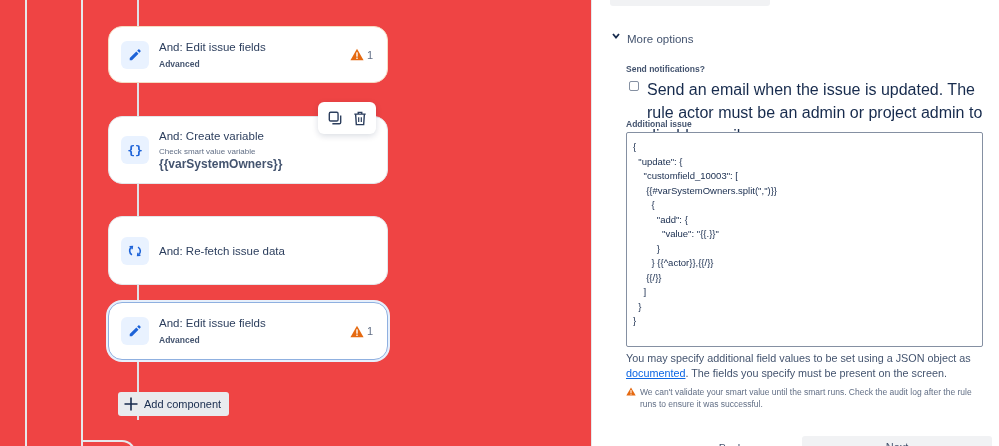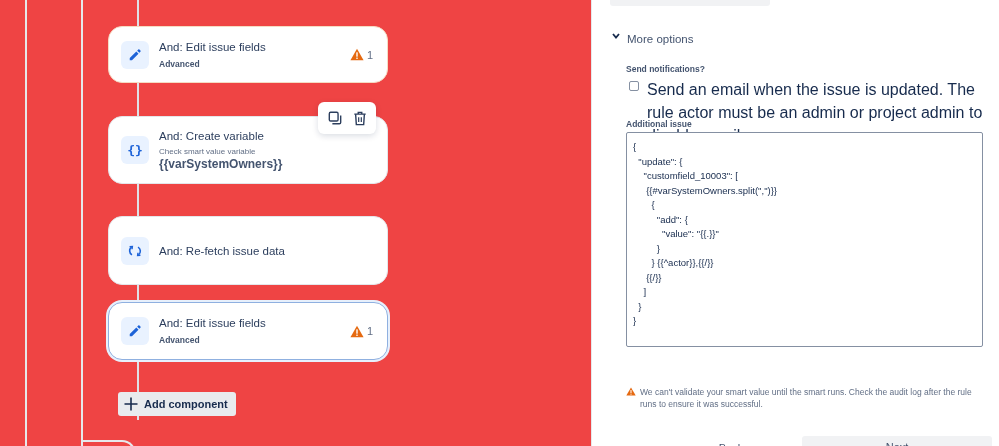--- a/index.html
+++ b/index.html
@@ -21,21 +21,21 @@
     .card .title { font-size: 11.5px; color: #2c3e5d; }
     .card .sub { font-size: 8.5px; color: #44546f; font-weight: bold; margin-top: 6px; }
     .card .desc { font-size: 8px; color: #626f86; margin-top: 5px; }
     .card .desc2 { font-size: 12px; color: #44546f; font-weight: bold; margin-top: 1px; }
     .card .badge { display: flex; align-items: center; margin-right: 14px; font-size: 11px; color: #626f86; }
     .card .badge svg { margin-right: 3px; }
 
     .floating-actions { position: absolute; left: 318px; top: 102px; width: 58px; height: 32px; background: #fff; border-radius: 6px; box-shadow: 0 2px 6px rgba(9,30,66,0.15); display: flex; align-items: center; justify-content: space-around; padding: 0 4px; }
     .floating-actions span { display: flex; }
 
-    .add-component { position: absolute; left: 118px; top: 392px; height: 24px; padding: 0 8px 0 6px; background: #e9ebee; border-radius: 3px; display: flex; align-items: center; font-size: 11px; font-weight: bold; color: #172b4d; }
+    .add-component { position: absolute; left: 118px; top: 392px; height: 24px; padding: 0 8px 0 6px; background: #e9ebee; border-radius: 3px; display: flex; align-items: center; font-size: 11px; font-weight: normal; color: #172b4d; }
     .add-component svg { margin-right: 6px; }
 
     .panel { position: absolute; left: 591px; top: 0; width: 408px; height: 446px; background: #fff; border-left: 1px solid #e6e8eb; }
     .top-stub { position: absolute; left: 18px; top: 0; width: 160px; height: 6px; background: #f1f2f4; border-radius: 0 0 3px 3px; }
     .more-options { position: absolute; left: 20px; top: 25px; display: flex; align-items: flex-start; font-size: 11.5px; color: #44546f; margin-top: 8px; }
     .more-options svg { margin-right: 7px; }
 
     .field-label { position: absolute; font-size: 8.5px; font-weight: bold; color: #44546f; }
     .checkbox-row { position: absolute; left: 37px; top: 78px; display: flex; align-items: flex-start; width: 360px; }
     .checkbox { width: 10px; height: 10px; border: 1.5px solid #8590a2; border-radius: 2px; margin-top: 3px; flex-shrink: 0; background: #fff; }
@@ -174,20 +174,23 @@
     <div class="code-line">         "add": {</div>
     <div class="code-line">           "value": "{{.}}"</div>
     <div class="code-line">         }</div>
     <div class="code-line">       } {{^actor}},{{/}}</div>
     <div class="code-line">     {{/}}</div>
     <div class="code-line">    ]</div>
     <div class="code-line">  }</div>
     <div class="code-line">}</div>
   </div>
 
+  <div class="help-text">
+    <span>You may specify additional field values to be set using a JSON object as </span><a>documented</a><span>. The fields you specify must be present on the screen.</span>
+  </div>
 
   <div class="warn-text">
     <svg width="10" height="9" viewBox="0 0 16 14">
         <path d="M8 0.5 L15.5 13.5 L0.5 13.5 Z" fill="#e56910"></path>
         <rect x="7.2" y="4.5" width="1.6" height="5" fill="#fff"></rect>
         <rect x="7.2" y="10.5" width="1.6" height="1.6" fill="#fff"></rect>
       </svg>
     <span>We can't validate your smart value until the smart runs. Check the audit log after the rule runs to ensure it was successful.</span>
   </div>
 

